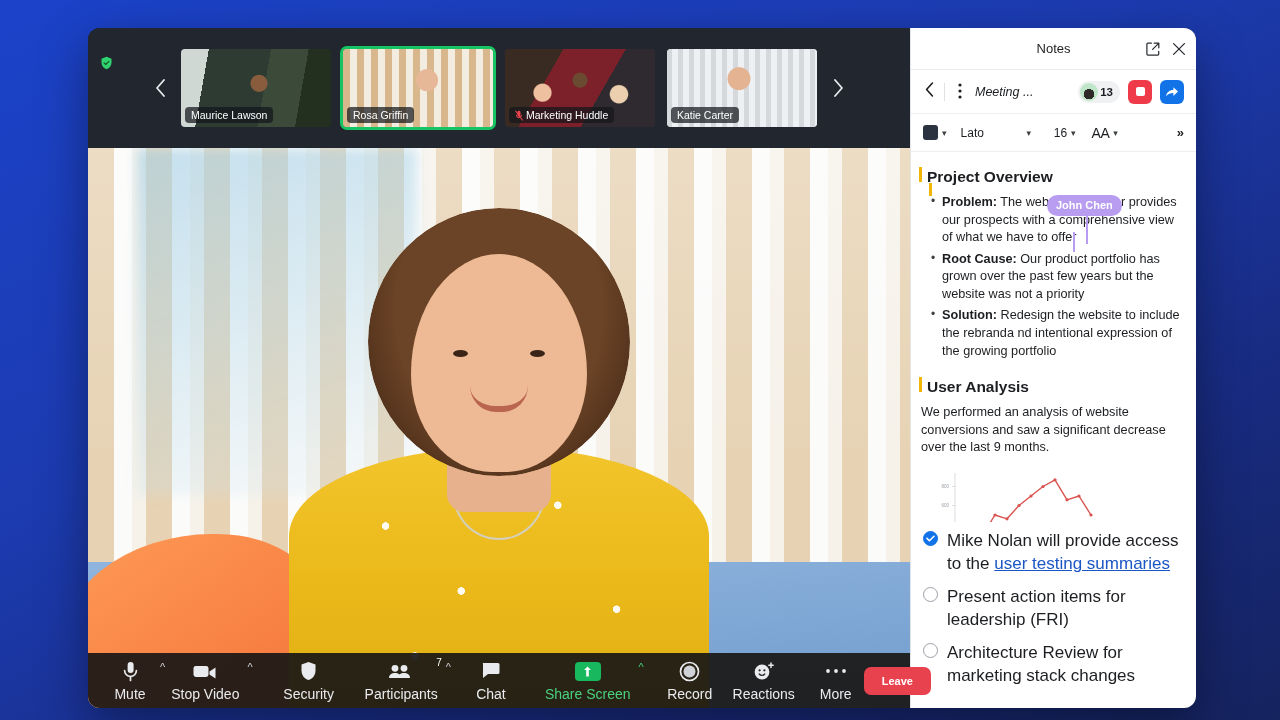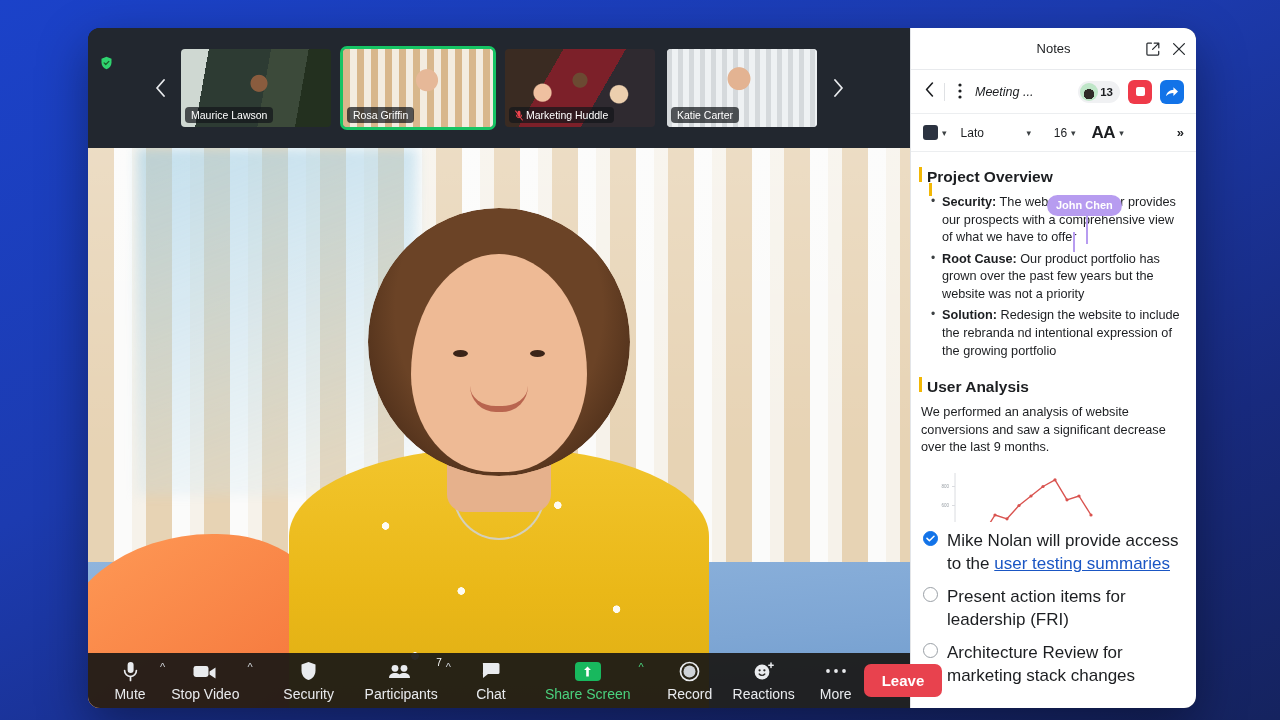--- a/index.html
+++ b/index.html
@@ -162,21 +162,21 @@
   .ctl.green .lbl { color: #4ad27e; }
   .caret {
     color: #cfd3d8; font-size: 11px; align-self: flex-start; margin: 2px 0 0 2px; cursor: pointer;
   }
   .ctl-group { display: flex; align-items: flex-start; }
   .pcount {
     position: absolute; top: -2px; right: 2px; font-size: 10px; color: #fff;
   }
   #leave-button {
     margin-left: auto; background: #e8424e; color: #fff; border: none;
-    font-family: inherit; font-size: 15px; font-weight: bold;
+    font-family: inherit; font-size: 11px; font-weight: bold;
     padding: 8px 18px; border-radius: 7px; cursor: pointer;
   }
   .share-sq {
     width: 26px; height: 19px; background: #18b85e; border-radius: 4px;
     display: flex; align-items: center; justify-content: center;
   }
 
   
   #notes-panel {
     width: 286px; height: 100%; background: #fff; display: flex; flex-direction: column;
@@ -217,21 +217,21 @@
 
   #notes-toolbar2 {
     height: 38px; display: flex; align-items: center; gap: 4px; padding: 0 12px;
     border-bottom: 1px solid #eceef0; flex: 0 0 auto; font-size: 12px; color: #1c1e21;
   }
   .swatch { width: 15px; height: 15px; border-radius: 3px; background: #2b3240; }
   .dd { display: flex; align-items: center; gap: 4px; cursor: pointer; }
   .chev { font-size: 9px; color: #3c4043; }
   .fontname { width: 62px; }
   .fontsize { width: 22px; text-align: right; }
-  .aa { font-size: 17px; font-weight: bold; letter-spacing: -.5px; }
+  .aa { font-size: 14px; font-weight: normal; letter-spacing: -.5px; }
   .more-chev { margin-left: auto; font-size: 13px; color: #1c1e21; cursor: pointer; font-weight: bold; }
 
   #notes-body {
     flex: 1 1 auto; overflow: hidden; padding: 14px 14px 0 10px; position: relative;
     color: #1c1e21; line-height: 1.38;
   }
   .n-h2 { font-size: 15.5px; font-weight: bold; margin-bottom: 7px; position: relative; padding-left: 6px; }
   .n-h2::before {
     content: ""; position: absolute; left: -2px; top: 1px; width: 3px; height: 15px;
     background: #f2b705;
@@ -537,21 +537,21 @@
       <span class="more-chev">»</span>
     </div>
 
     <div id="notes-body">
 
       <div class="n-h2">Project Overview</div>
       <span class="bullet-mark"></span>
 
       <ul class="n-list">
         <li>
-          <b>Security:</b><span> The website no longer provides our prospects with a comprehensive view of what we have to offer</span>
+          <b>Problem:</b><span> The website no longer provides our prospects with a comprehensive view of what we have to offer</span>
         </li>
         <li>
           <b>Root Cause:</b><span> Our product portfolio has grown over the past few years but the website was not a priority</span>
         </li>
         <li>
           <b>Solution:</b><span> Redesign the website to include the rebranda nd intentional expression of the growing portfolio</span>
         </li>
       </ul>
 
       

